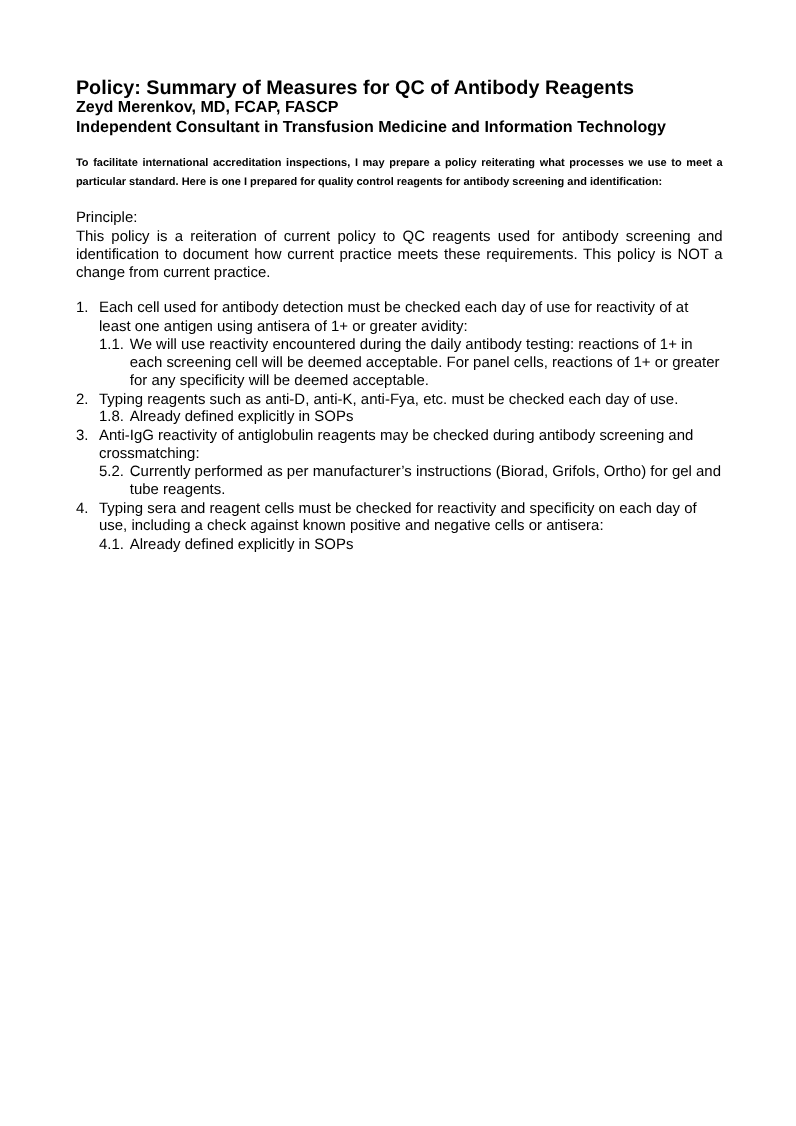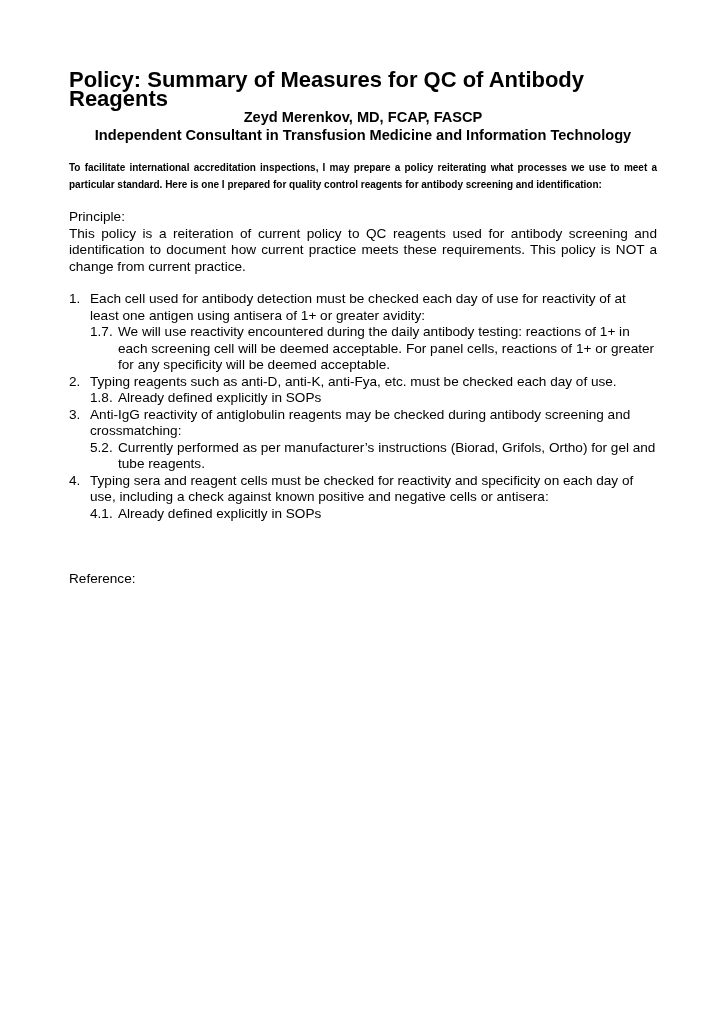--- a/index.html
+++ b/index.html
@@ -16,30 +16,29 @@
       color: #000000;
     }
     .page {
       position: absolute;
       left: 69px;
       top: 70px;
       width: 588px;
     }
     .title {
       font-weight: bold;
-      font-size: 22px;
+      font-size: 18px;
       line-height: 19px;
       margin: 0;
     }
     .subtitle {
       font-weight: bold;
       font-size: 14.6px;
       line-height: 18px;
       margin: 0;
-      text-align: center;
     }
     .intro {
       font-weight: bold;
       font-size: 10px;
       line-height: 16.5px;
       text-align: justify;
       margin: 16px 0 0 0;
     }
     .section-heading {
       font-weight: normal;
@@ -109,21 +108,21 @@
   </div>
 
   <div class="section">
     <ol class="lvl1">
 
       <li>
         <span class="num1">1.</span>
         <span>Each cell used for antibody detection must be checked each day of use for reactivity of at least one antigen using antisera of 1+ or greater avidity:</span>
         <ol class="lvl2">
           <li>
-            <span class="num2">1.7.</span>
+            <span class="num2">1.1.</span>
             <span>We will use reactivity encountered during the daily antibody testing:  reactions of 1+ in each screening cell will be deemed acceptable.  For panel cells, reactions of 1+ or greater for any specificity will be deemed acceptable.</span>
           </li>
         </ol>
       </li>
 
       <li>
         <span class="num1">2.</span>
         <span>Typing reagents such as anti-D, anti-K, anti-Fya, etc. must be checked each day of use.</span>
         <ol class="lvl2">
           <li>
@@ -152,16 +151,15 @@
             <span class="num2">4.1.</span>
             <span>Already defined explicitly in SOPs</span>
           </li>
         </ol>
       </li>
 
     </ol>
   </div>
 
   <div class="section reference">
-    <p class="section-heading">Reference:</p>
   </div>
 
 </div>
 
 </body></html>

